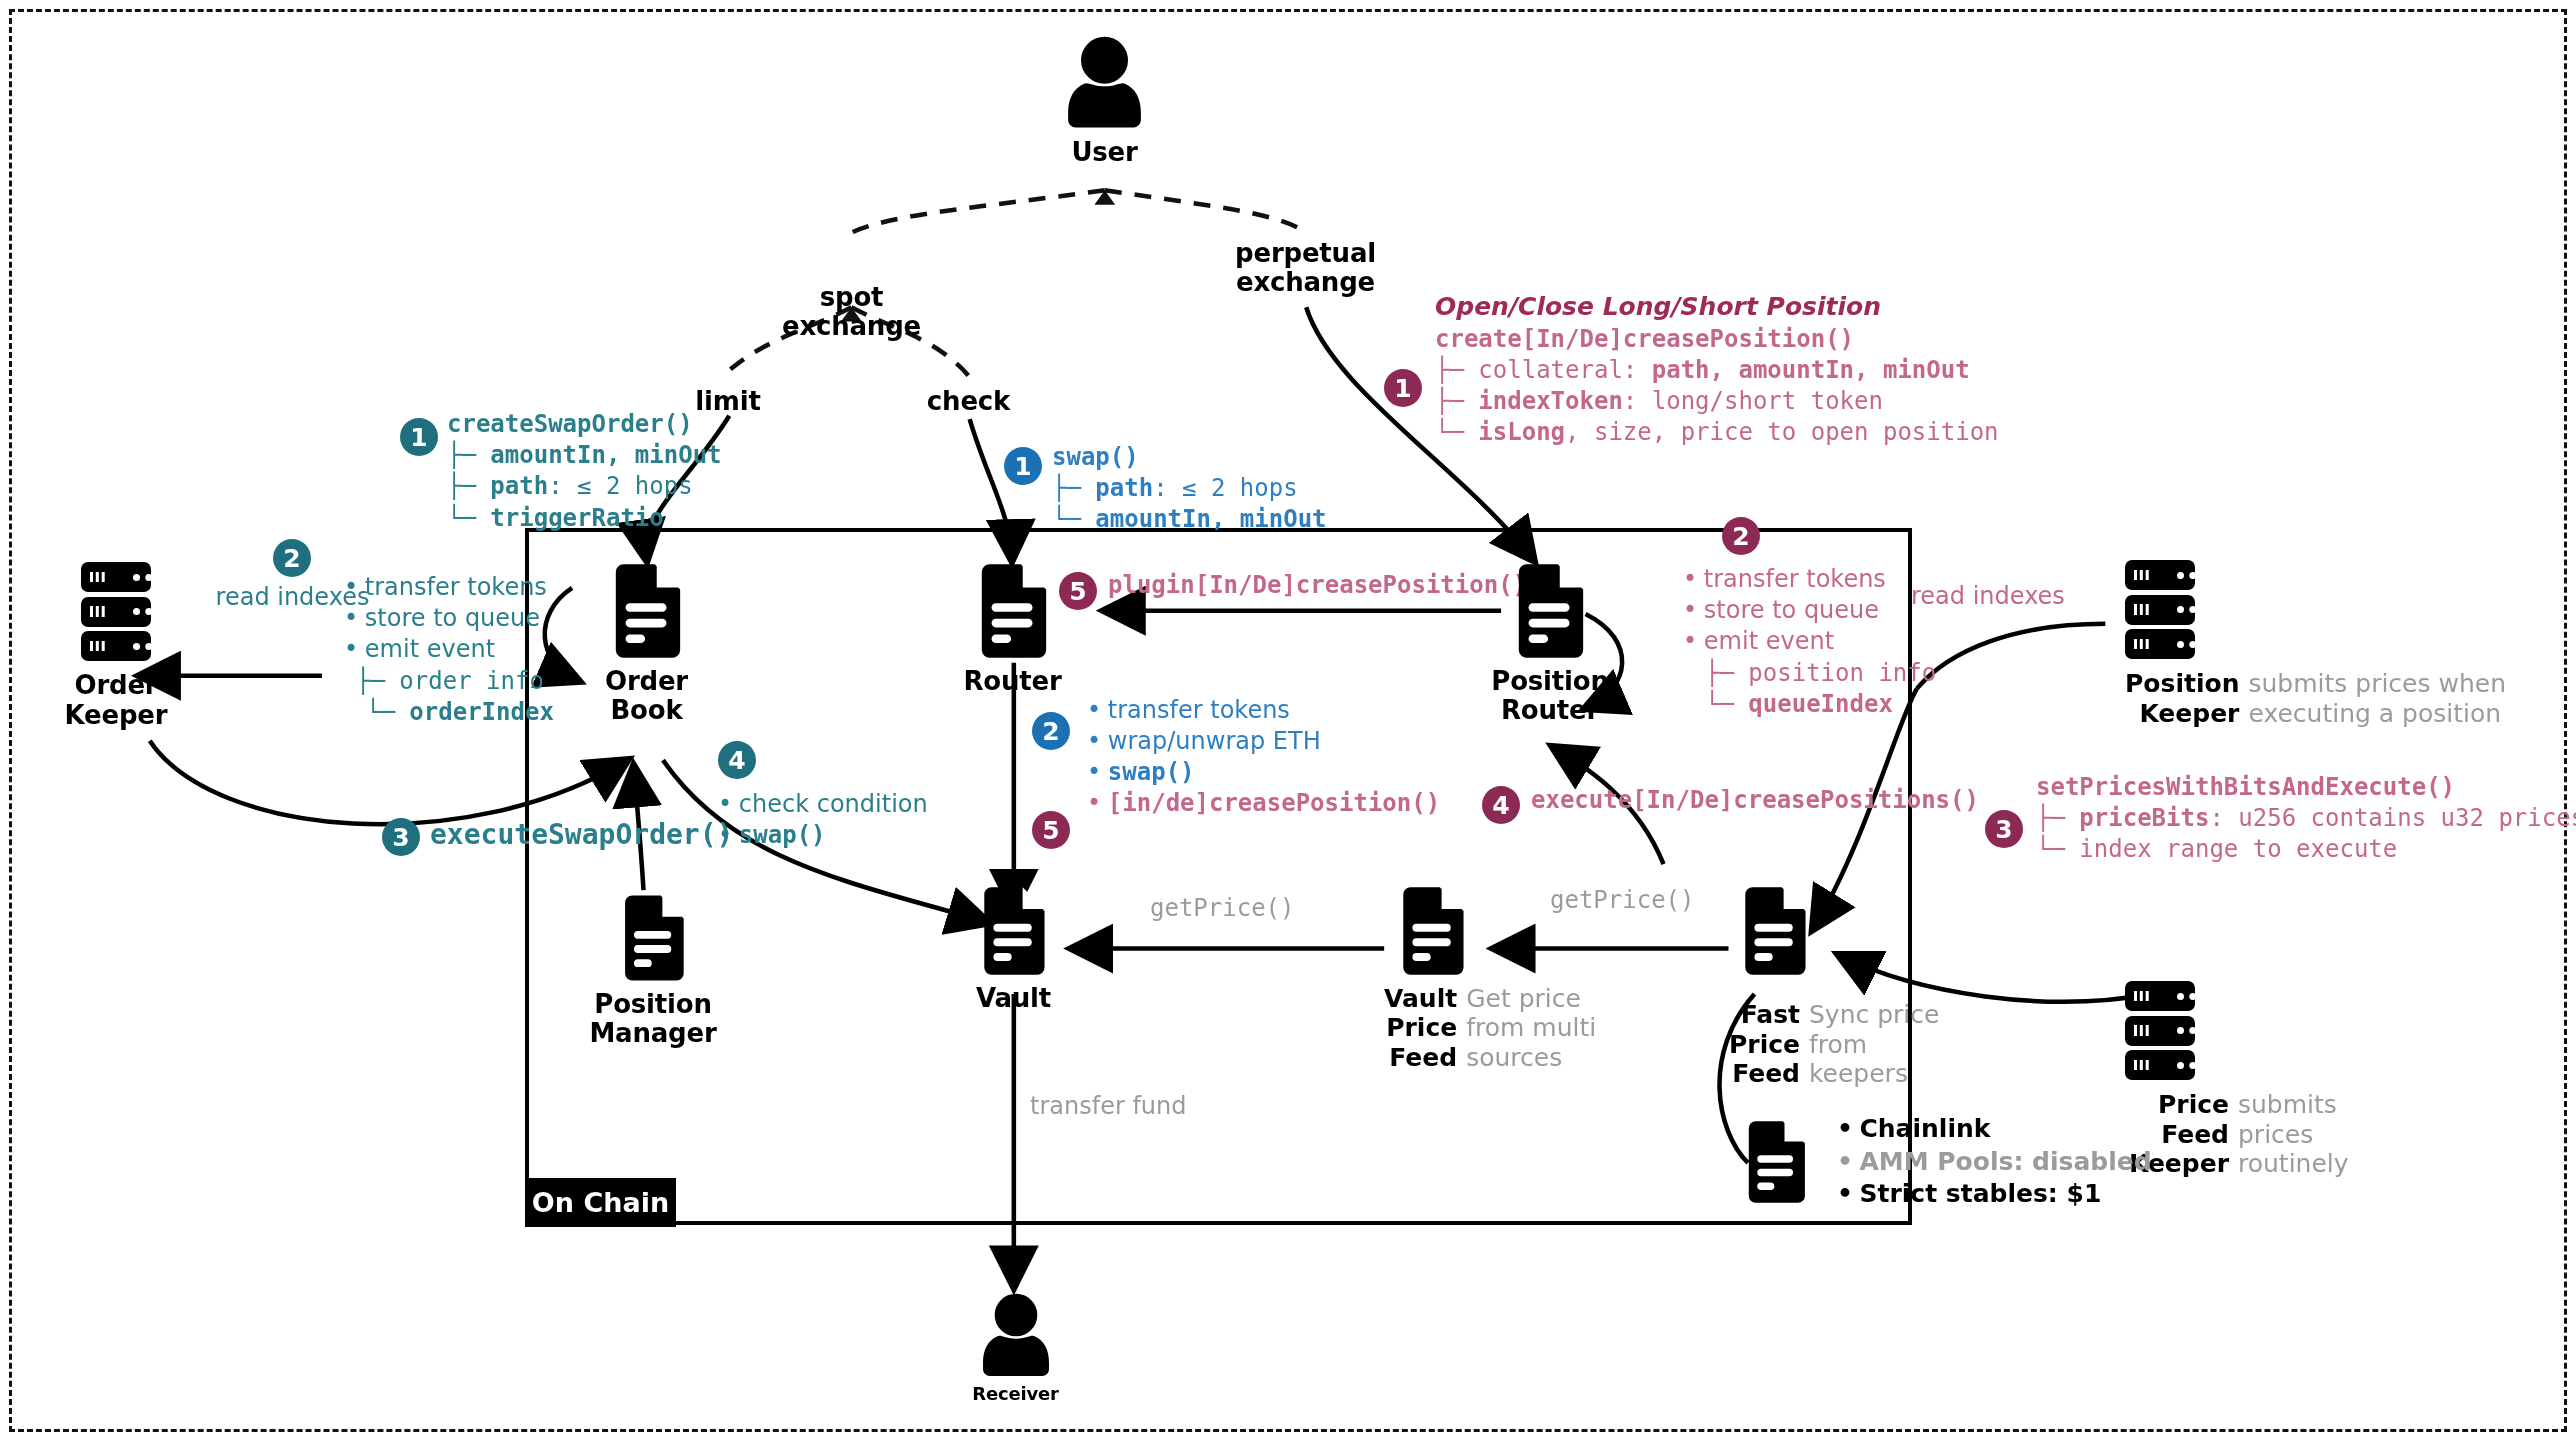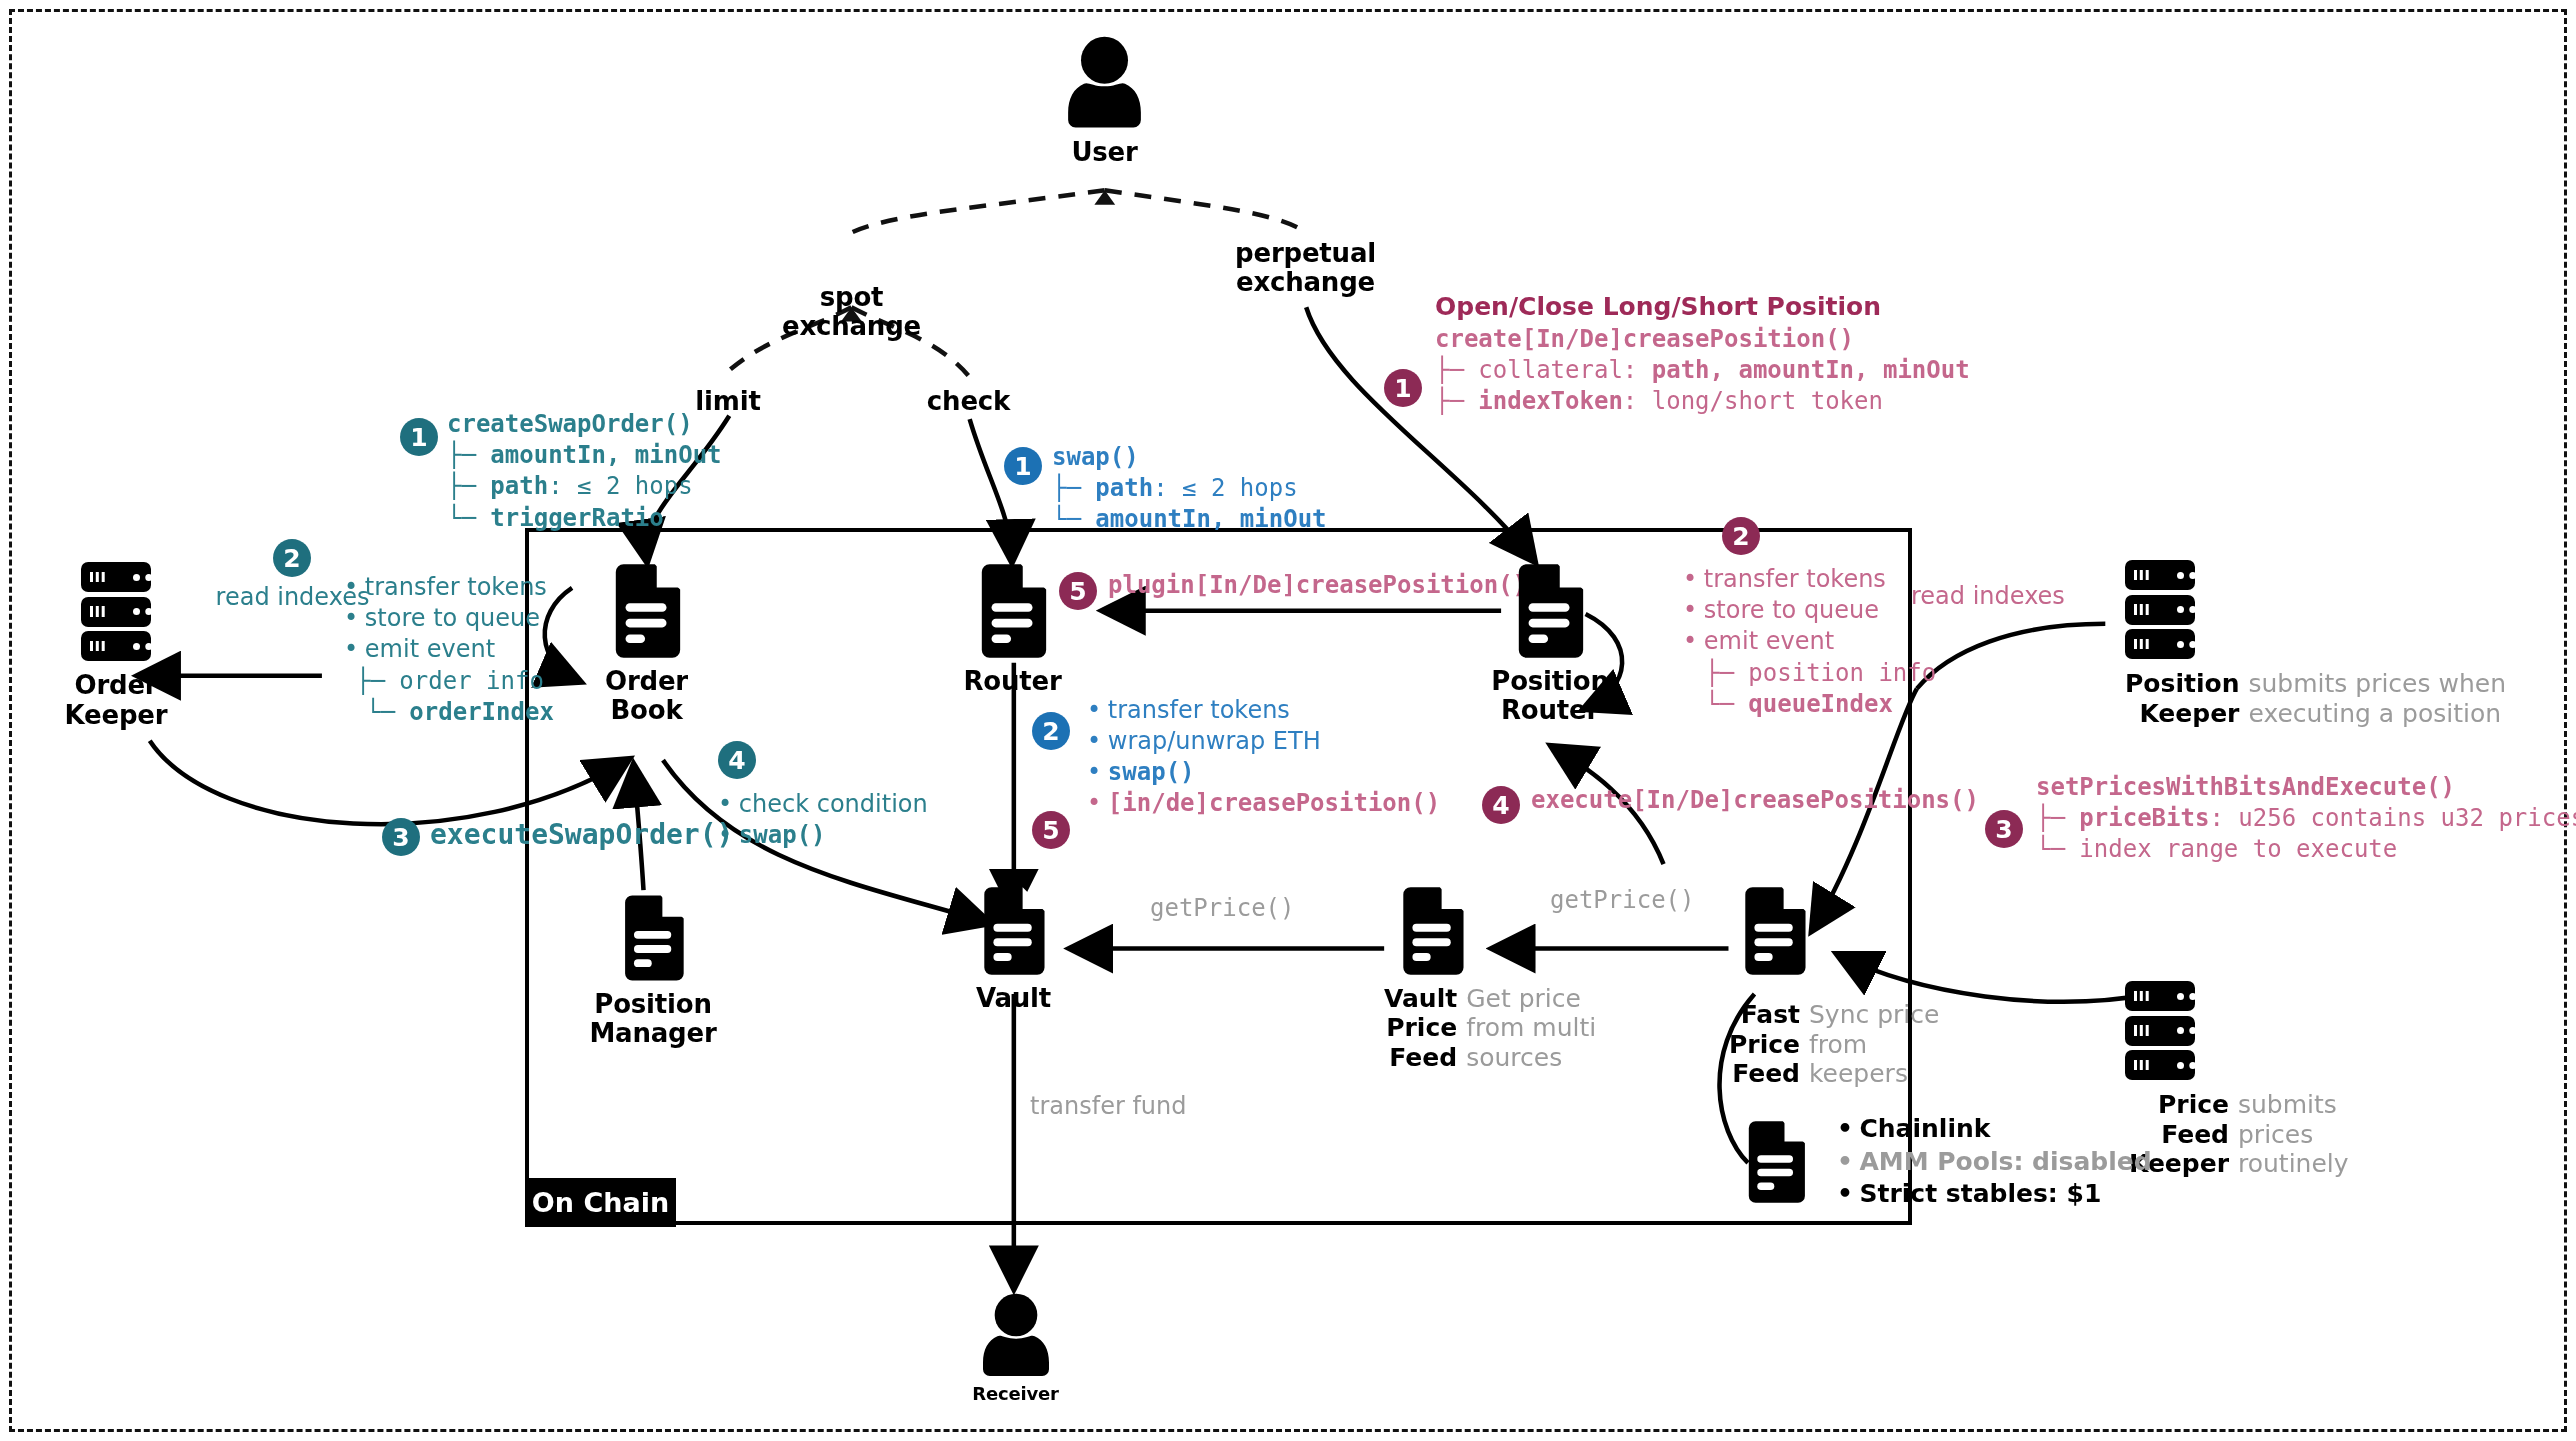--- a/index.html
+++ b/index.html
@@ -157,29 +157,33 @@
         <span class="mono">amountIn, minOut</span><span></span>
       </div>
     </div>
   </div>
 
   <div class="abs" style="left:1384px;top:291px;">
     <div class="badge b-crim abs" style="left:0;top:78px;width:38px;height:38px;font-size:25px;">
       <span>1</span>
     </div>
     <div class="ann" style="margin-left:51px;font-size:24px;">
-      <div class="crimson-d" style="font-weight:700;font-size:25px;">Open/Close Long/Short Position</div>
+      <div class="crimson-d" style="font-weight:700;font-size:25px;font-style:italic;">Open/Close Long/Short Position</div>
       <div class="mono crimson">create[In/De]creasePosition()</div>
       <div class="tree crimson">
         <span>├─</span>
         <span>collateral: </span><span class="mono">path, amountIn, minOut</span>
       </div>
       <div class="tree crimson">
         <span>├─</span>
         <span class="mono">indexToken</span><span>: long/short token</span>
+      </div>
+      <div class="tree crimson">
+        <span>└─</span>
+        <span class="mono">isLong</span><span>, size, price to open position</span>
       </div>
     </div>
   </div>
 
   <div class="abs" style="left:38px;top:562px;width:156px;">
     <div class="srv">
       <div class="srv-u"></div>
         <div class="srv-u"></div>
         <div class="srv-u"></div>
     </div>

